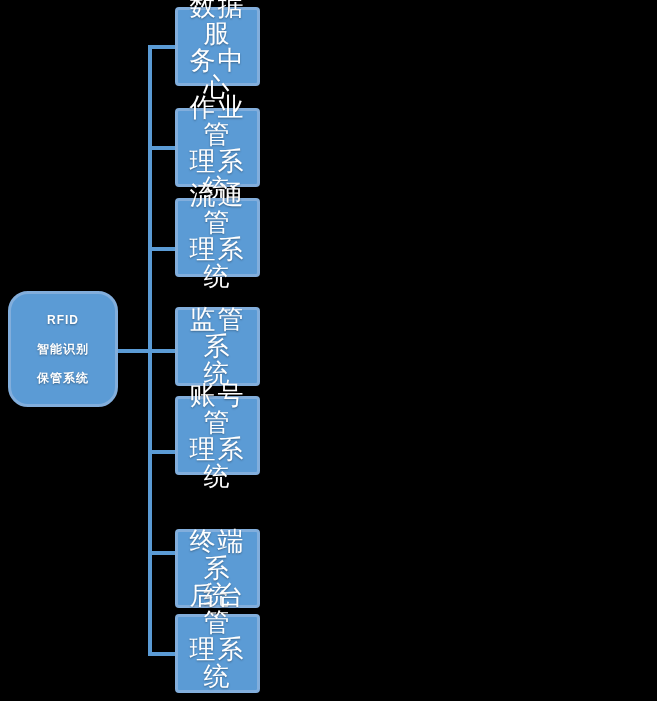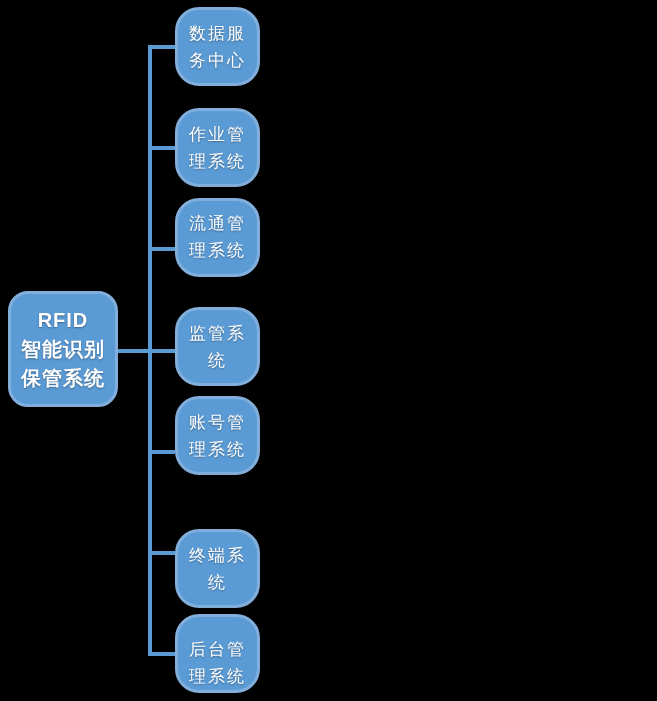--- a/index.html
+++ b/index.html
@@ -17,26 +17,26 @@
     text-align:center;
     color:var(--text,#fff);
     background:var(--fill,#5B9BD5);
     border:3px solid var(--edge,#82AEDC);
     white-space:pre-line;
     text-shadow:0 1px 2px rgba(0,0,0,.35);
   }
   .root-node{
     left:8px;top:291px;width:110px;height:116px;
     border-radius:20px;
-    font-weight:bold;font-size:20px;line-height:29px;letter-spacing:1px;align-items:center;
+    font-weight:bold;font-size:12px;line-height:29px;letter-spacing:1px;align-items:center;
   }
   .child-node{
     left:175px;width:85px;height:79px;
-    border-radius:24px;
-    font-weight:400;font-size:17px;line-height:27px;letter-spacing:2px;
+    border-radius:4px;
+    font-weight:400;font-size:26px;line-height:27px;letter-spacing:2px;
   }
   .line{
     position:absolute;
     background:var(--conn,#5B9BD5);
   }
 </style>
 </head>
 <body>
 
 <div class="canvas" style="--bg: #000000; --fill: #5B9BD5; --edge: #82AEDC; --conn: #5B9BD5; --text: #FFFFFF;">

